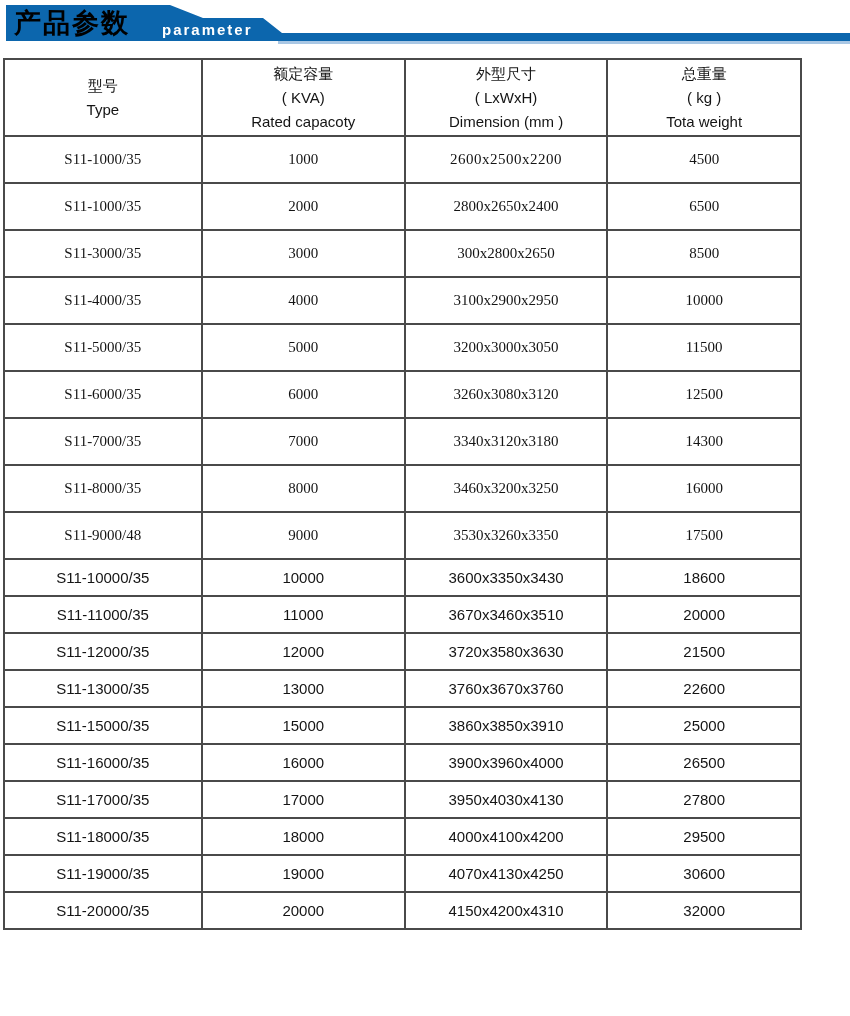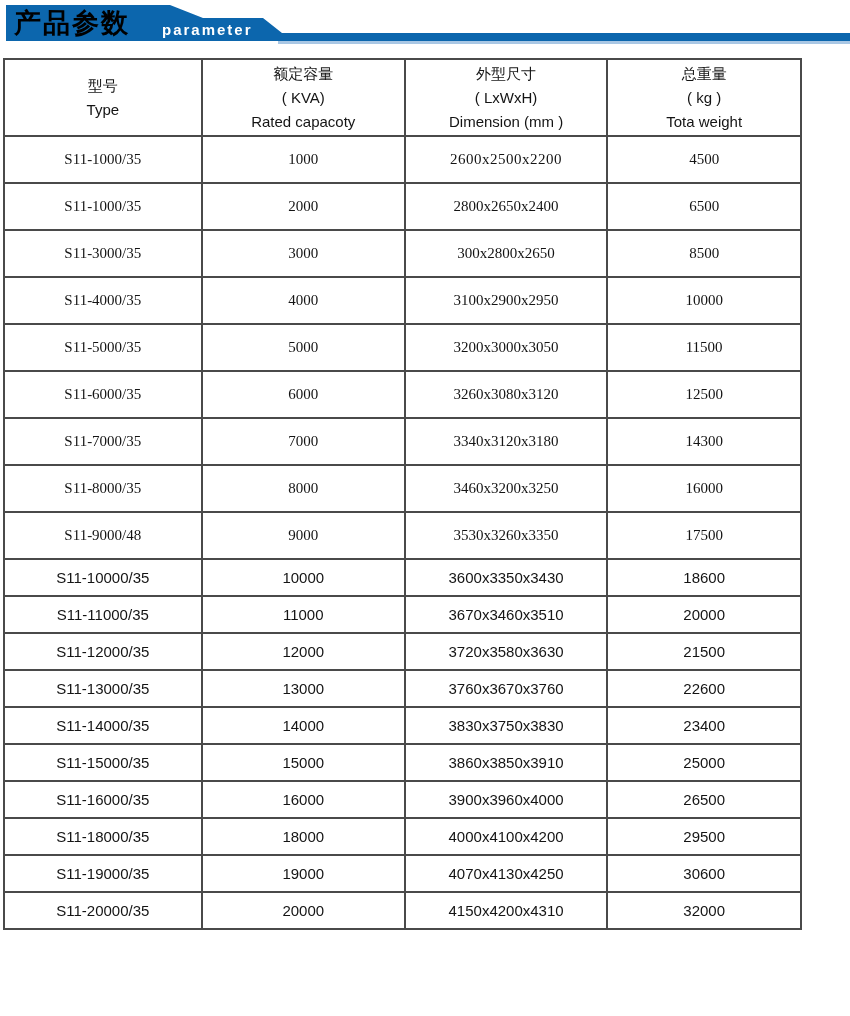--- a/index.html
+++ b/index.html
@@ -162,38 +162,38 @@
         <td>3720x3580x3630</td>
         <td>21500</td>
       </tr>
       <tr>
         <td>S11-13000/35</td>
         <td>13000</td>
         <td>3760x3670x3760</td>
         <td>22600</td>
       </tr>
       <tr>
-        <td>S11-14000/35</td>
-        <td>14000</td>
-        <td>3830x3750x3830</td>
-        <td>23400</td>
-      </tr>
-      <tr>
         <td>S11-15000/35</td>
         <td>15000</td>
         <td>3860x3850x3910</td>
         <td>25000</td>
       </tr>
       <tr>
         <td>S11-16000/35</td>
         <td>16000</td>
         <td>3900x3960x4000</td>
         <td>26500</td>
       </tr>
       <tr>
+        <td>S11-17000/35</td>
+        <td>17000</td>
+        <td>3950x4030x4130</td>
+        <td>27800</td>
+      </tr>
+      <tr>
         <td>S11-18000/35</td>
         <td>18000</td>
         <td>4000x4100x4200</td>
         <td>29500</td>
       </tr>
       <tr>
         <td>S11-19000/35</td>
         <td>19000</td>
         <td>4070x4130x4250</td>
         <td>30600</td>

